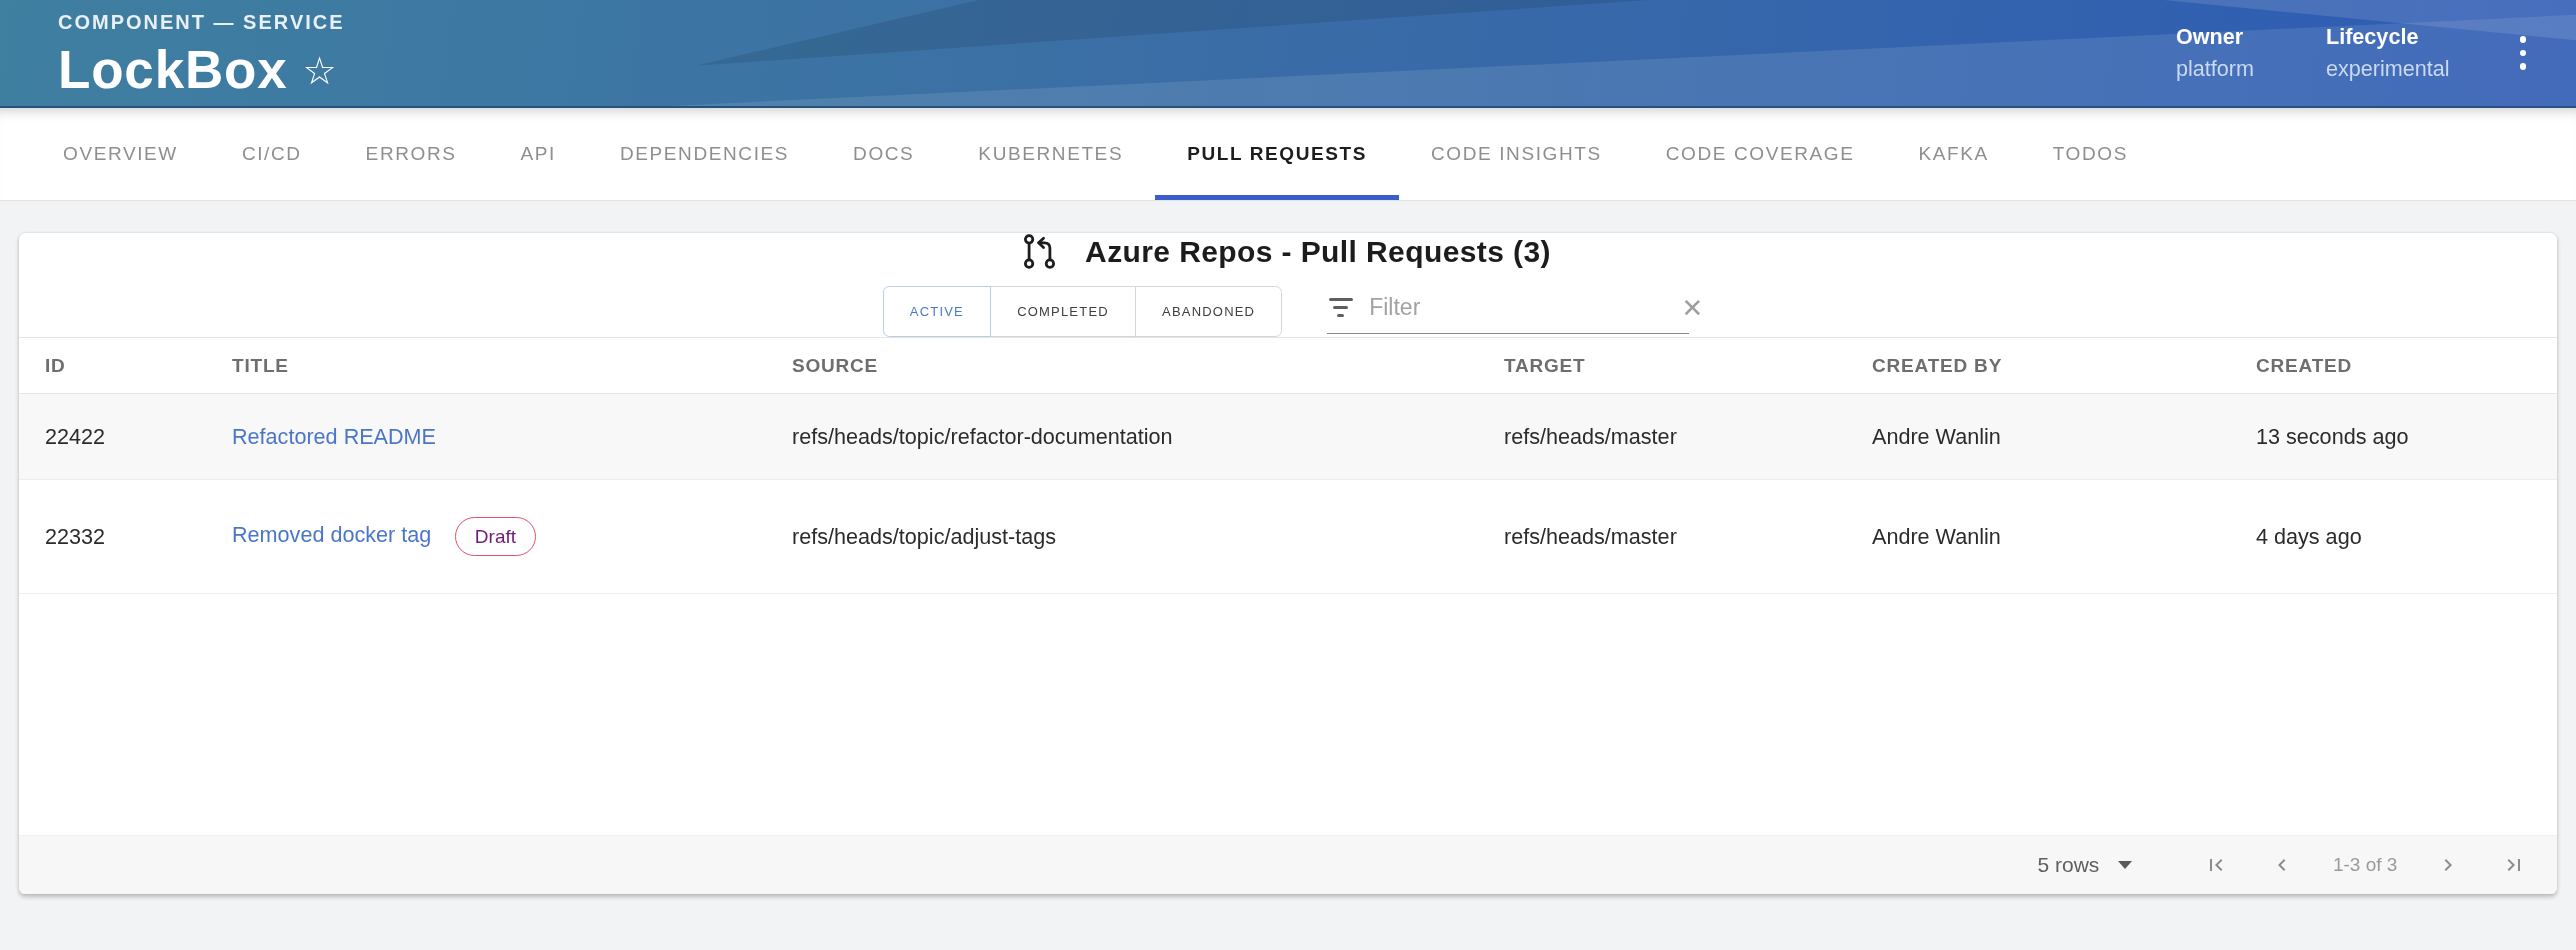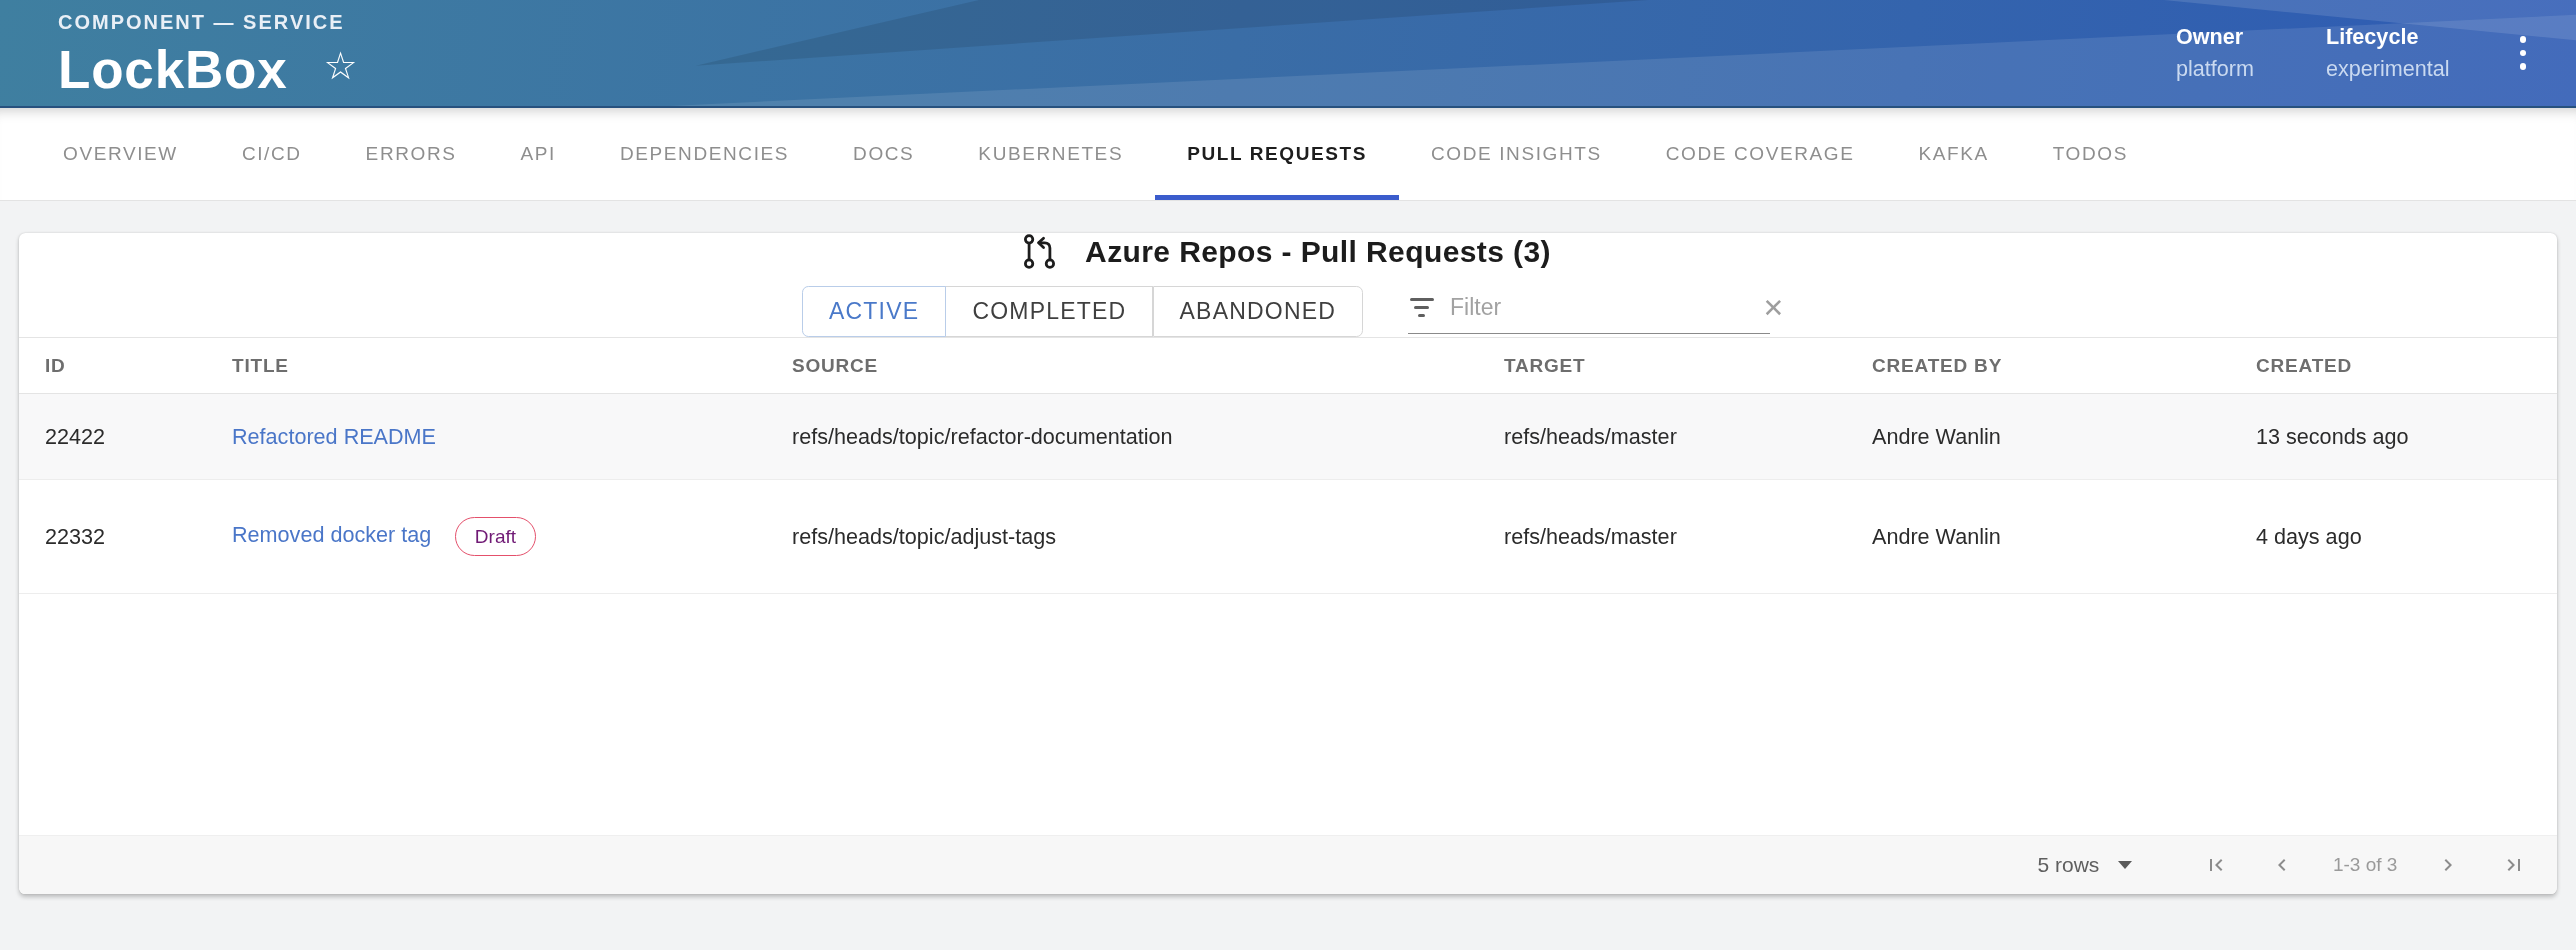--- a/index.html
+++ b/index.html
@@ -17,21 +17,21 @@
     border-bottom:2.4px solid #27517e;
     display:flex; align-items:center; justify-content:space-between;
     padding:0 42px 0 58px; overflow:hidden;
   }
   .hero .ovl { position:absolute; inset:0; pointer-events:none; }
   .ovl1 { clip-path:polygon(26% 100%, 100% 14%, 100% 100%); background:rgba(255,255,255,0.10); }
   .ovl2 { clip-path:polygon(38% 0, 64% 0, 27% 62%);        background:rgba(0,0,0,0.10); }
   .ovl3 { clip-path:polygon(84% 0, 100% 0, 100% 38%);      background:rgba(255,255,255,0.12); }
   .hero-left, .hero-right { position:relative; z-index:2; }
   .eyebrow { color:#e9eff6; font-size:20px; font-weight:700; letter-spacing:2px; }
-  .title-row { display:flex; gap:36px; margin-top:9px; }
+  .title-row { display:flex; align-items:center; gap:15px; margin-top:9px; }
   .hero-title { color:#ffffff; font-size:53px; font-weight:700; letter-spacing:0.8px; line-height:1; }
   .star { color:#ffffff; font-size:38px; line-height:1; cursor:pointer; padding-top:4.8px; }
   .hero-right { display:flex; align-items:center; }
   .meta-item { margin-left:72px; }
   .meta-label { color:#ffffff; font-size:21.6px; font-weight:700; }
   .meta-value { color:#c9d9f0; font-size:21.6px; margin-top:5.6px; }
   .kebab { margin-left:62px; display:flex; flex-direction:column; gap:7.2px; cursor:pointer; padding:8px; }
   .kebab i { width:6.4px; height:6.4px; border-radius:50%; background:#ffffff; }
 
   
@@ -64,21 +64,21 @@
   }
   .card-title-wrap { display:flex; align-items:center; gap:27px; }
   .pr-icon svg { display:block; }
   .card-title { font-size:30px; font-weight:700; color:#1c1c1c; letter-spacing:0.4px; }
   .controls { display:flex; align-items:center; }
 
   .btn-group { display:flex; }
   .seg-btn {
     padding:0 26px; height:51px; display:flex; align-items:center; justify-content:center;
     background:#ffffff; border:0.8px solid #d6d6d6; margin-left:-0.8px; cursor:pointer;
-    font-family:inherit; font-size:23px; letter-spacing:1.2px; color:#3f3f3f; font-weight:500;
+    font-family:inherit; font-size:13px; letter-spacing:1.2px; color:#3f3f3f; font-weight:500;
   }
   .seg-btn:first-child { border-radius:6.4px 0 0 6.4px; margin-left:0; }
   .seg-btn:last-child  { border-radius:0 6.4px 6.4px 0; }
   .seg-btn.selected { color:var(--active-filter,#4a79c9); border-color:#b9cde9; position:relative; z-index:1; }
 
   .filter-box {
     display:flex; align-items:center; gap:14.4px; width:362px; margin-left:45px;
     border-bottom:1.6px solid #8a8a8a; padding:4.8px 4.8px 11.2px 1.6px;
   }
   .funnel { display:flex; flex-direction:column; align-items:center; gap:4.8px; width:29px; }

